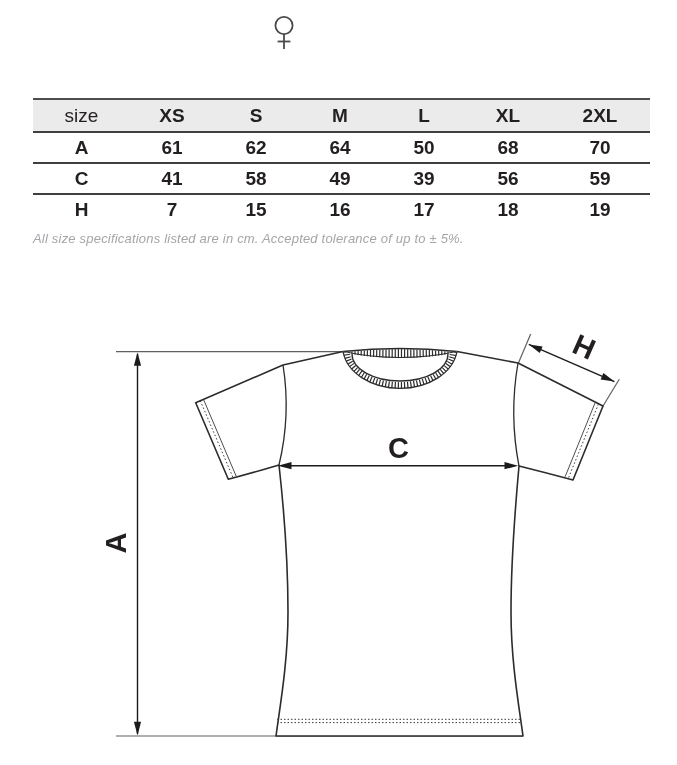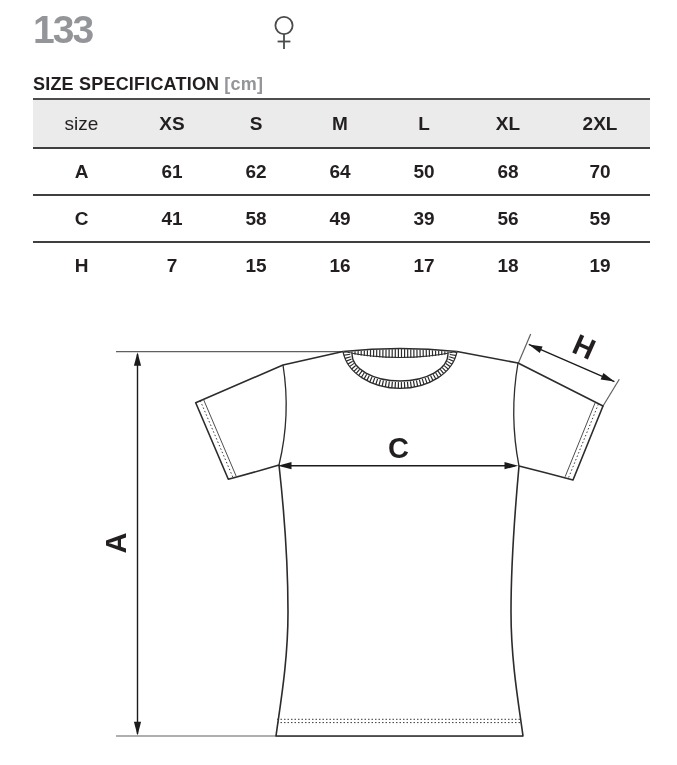--- a/index.html
+++ b/index.html
@@ -15,49 +15,45 @@
 
   .section-title{position:absolute;left:33px;top:74px;font-size:18px;font-weight:700;
         color:#231f20;letter-spacing:0.2px;}
   .section-title .unit{color:#939598;margin-left:5px;}
 
   
   table.size-table{position:absolute;left:33px;top:98px;width:617px;border-collapse:collapse;
         font-size:19px;color:#231f20;table-layout:fixed;}
   table.size-table thead tr{background:#ebebeb;border-bottom:2px solid #3e3f41;}
   table.size-table{border-top:2px solid #4c4d4f;}
-  table.size-table th, table.size-table td{text-align:center;padding:8px;}
+  table.size-table th, table.size-table td{text-align:center;padding:0;}
   table.size-table thead th{height:31px;font-weight:700;}
   table.size-table thead th.c-size{font-weight:400;}
   table.size-table tbody td{height:29px;font-weight:700;}
   table.size-table tbody tr:not(:last-child){border-bottom:2px solid #3e3f41;}
 
   .footnote{position:absolute;left:33px;top:218px;font-size:13px;font-style:italic;
         color:#a3a5a8;letter-spacing:0.2px;}
 
   
   svg.diagram{position:absolute;left:0;top:0;}
   .dim-label{font-family:"Liberation Sans","DejaVu Sans",sans-serif;font-size:29px;
         font-weight:600;fill:#231f20;}
 </style>
 </head>
 <body>
 
 <div class="page">
 
-  <div class="product-number">133</div>
   <svg class="gender-icon" width="24" height="37" viewBox="0 0 24 37">
     <circle cx="12" cy="10.5" r="8.6" fill="none" stroke="#4a4b4d" stroke-width="1.8"></circle>
     <line x1="12" y1="19.1" x2="12" y2="34" stroke="#4a4b4d" stroke-width="1.8"></line>
     <line x1="5.6" y1="26.5" x2="18.4" y2="26.5" stroke="#4a4b4d" stroke-width="1.8"></line>
   </svg>
 
-  <div class="section-title">
-    <span>SIZE SPECIFICATION</span><span class="unit">[cm]</span>
-  </div>
 
   <table class="size-table">
     <colgroup>
       <col style="width:97px">
         <col style="width:84px">
         <col style="width:84px">
       <col style="width:84px">
         <col style="width:84px">
         <col style="width:84px">
         <col>
@@ -97,20 +93,21 @@
           <td>7</td>
           <td>15</td>
           <td>16</td>
           <td>17</td>
           <td>18</td>
           <td>19</td>
         </tr>
       </tbody>
   </table>
 
+  <p class="footnote">All size specifications listed are in cm. Accepted tolerance of up to ± 5%.</p>
 
   <svg class="diagram" width="677" height="765" viewBox="0 0 677 765">
     <defs>
       <clipPath id="backBandClip">
         <path d="M 342,352.5 Q 400,345.5 458,352.5 Q 400,363.5 342,352.5 Z"></path>
       </clipPath>
       <clipPath id="frontBandClip">
         <path d="M 343,351.5 A 57.5,42.5 0 0 0 457,351.5 L 448,354 A 48,27 0 0 1 352,354 Z"></path>
       </clipPath>
     </defs>

